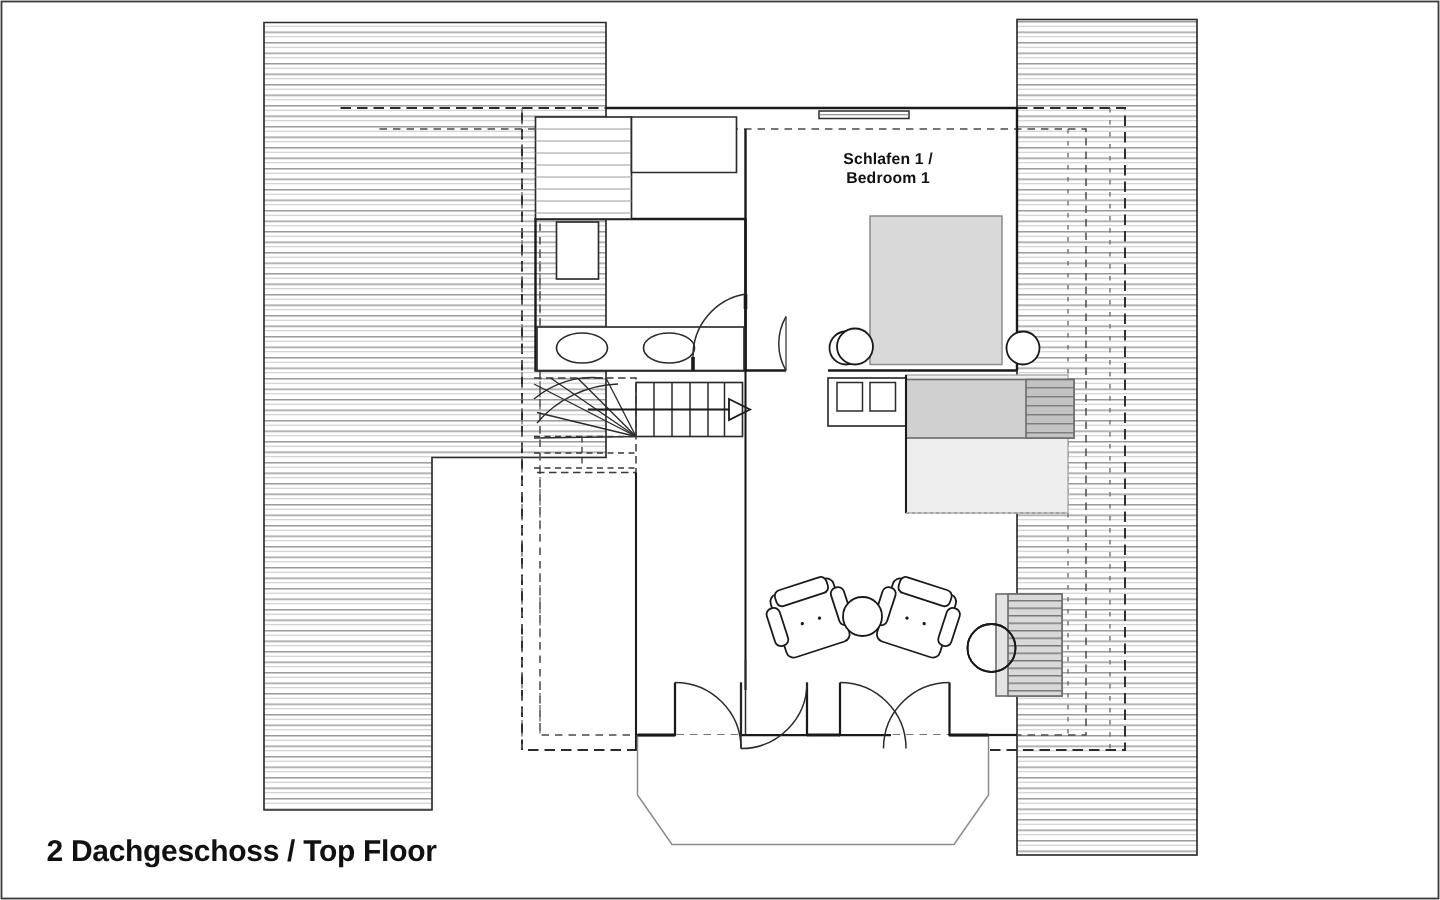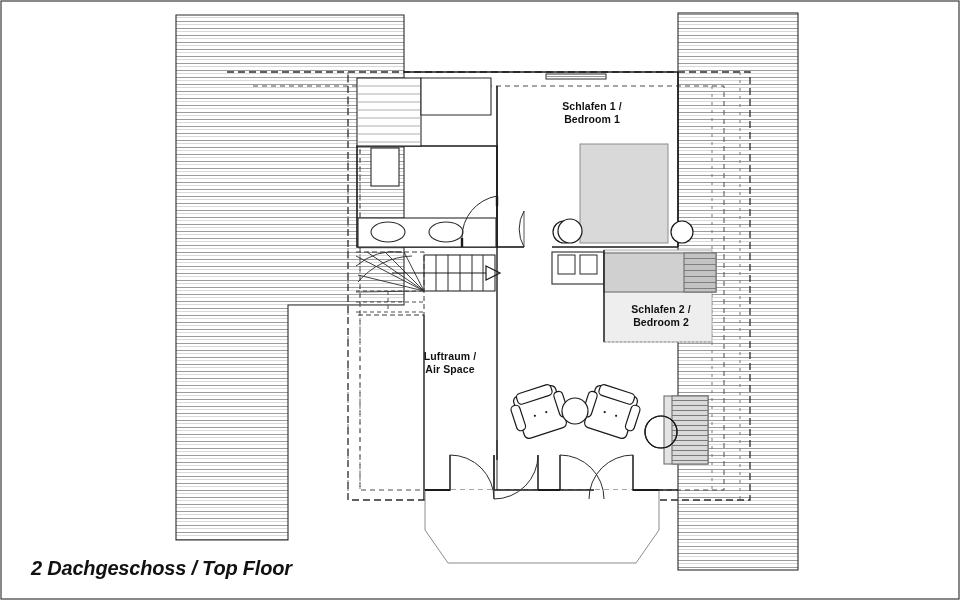--- a/index.html
+++ b/index.html
@@ -44,21 +44,20 @@
   }
   #plan-title {
     position: absolute;
     left: 31px;
     top: 557px;
     font-family: "Liberation Sans", sans-serif;
     font-size: 20px;
     font-weight: bold;
     color: #111111;
     letter-spacing: -0.2px;
-    font-style: italic;
   }
 </style>
 </head>
 <body>
 
 <div id="plan-root">
 
   <svg id="floorplan-svg" viewBox="0 0 960 600">
     <defs>
 
@@ -287,22 +286,18 @@
       <path d="M 659 490 L 678 490"></path>
       <path d="M 288 540 L 288 540"></path>
     </g>
 
   </svg>
 
   <div class="room-label" style="left:532px; top:100px; width:120px;">Schlafen 1 /
 Bedroom 1</div>
 
 
-  <div class="room-label" style="left:603px; top:303px; width:116px;">Schlafen 2 /
-Bedroom 2</div>
-
-
-  <div class="room-label" style="left:396px; top:350px; width:108px;">Luftraum /
-Air Space</div>
+
+
 
   <div id="plan-title">2 Dachgeschoss / Top Floor</div>
 
 </div>
 
 </body></html>

